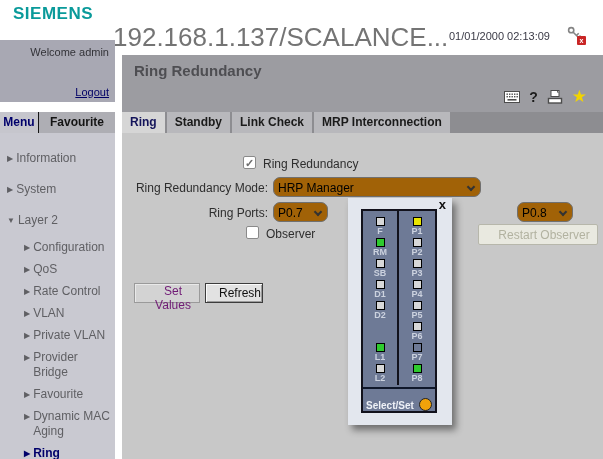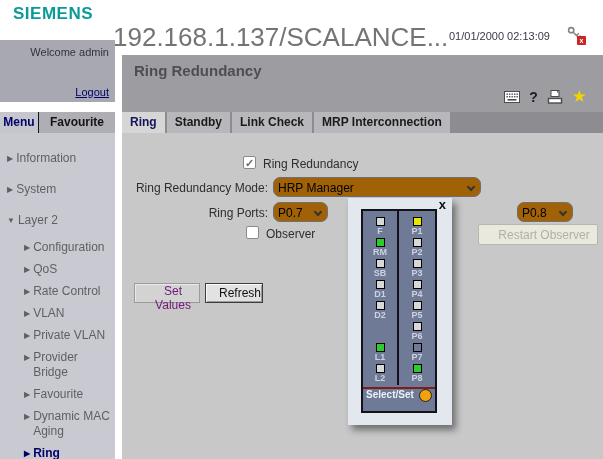--- a/index.html
+++ b/index.html
@@ -65,22 +65,22 @@
   .popup { position:absolute; left:348px; top:198px; width:104px; height:227px; background:#e3e7ee; z-index:10;
            box-shadow:4px 5px 7px rgba(0,0,0,0.45); }
   .popup-close { position:absolute; top:0px; right:6px; font-size:13px; font-weight:bold; color:#101010; cursor:pointer; line-height:14px; }
   .faceplate { position:absolute; left:13px; top:11px; width:76px; height:204px; background:#6e7a96; border:2px solid #12121c; }
   .led-area { display:flex; height:174px; }
   .fp-col { width:36px; padding-top:6px; }
   .fp-col.left { border-right:2px solid #12121c; }
   .fp-unit { height:21px; display:flex; flex-direction:column; align-items:center; }
   .fp-led { width:9px; height:9px; border:1px solid #000; flex:0 0 auto; }
   .fp-lbl { font-size:9px; line-height:10px; font-weight:bold; color:#ccd2df; }
-  .fp-bottom { position:absolute; left:0; bottom:0; width:72px; height:24px; border-top:2px solid #7f1d1d;
-               display:flex; align-items:flex-start; padding:0 3px; }
+  .fp-bottom { position:absolute; left:0; bottom:0; width:72px; height:24px; border-top:2px solid #0f172a;
+               display:flex; align-items:flex-end; padding:0 3px; }
   .selset-lbl { font-size:10px; font-weight:bold; color:#eef1f7; white-space:nowrap; }
   .selset-btn { width:13px; height:13px; border-radius:50%; background:#f0a20a; border:1px solid #222; margin-left:auto; cursor:pointer; }
 </style>
 </head>
 <body>
 
 <div id="app">
 
   <div class="top-header">
     <div class="siemens-logo">SIEMENS</div>

